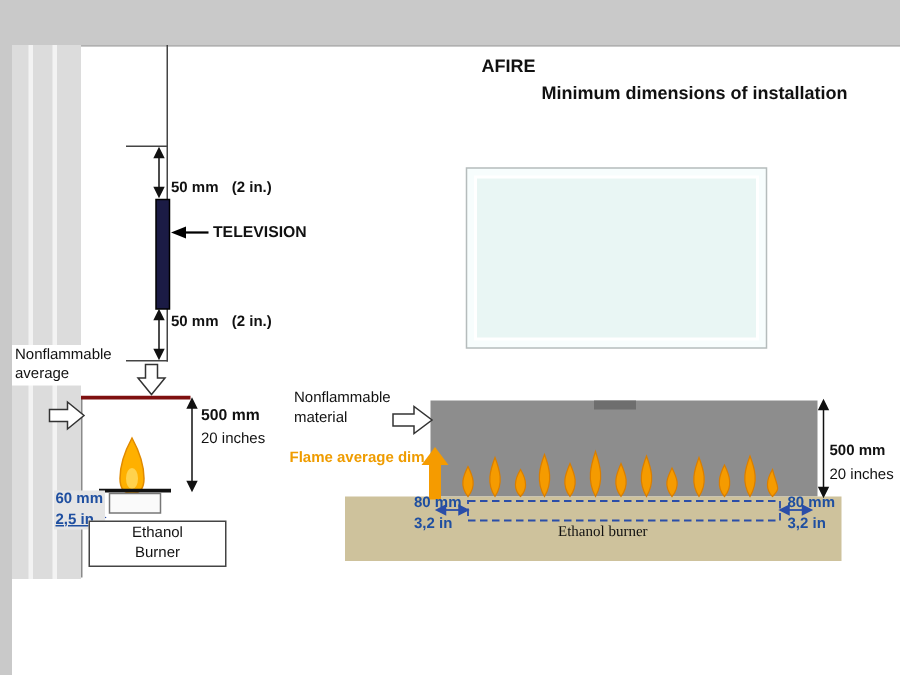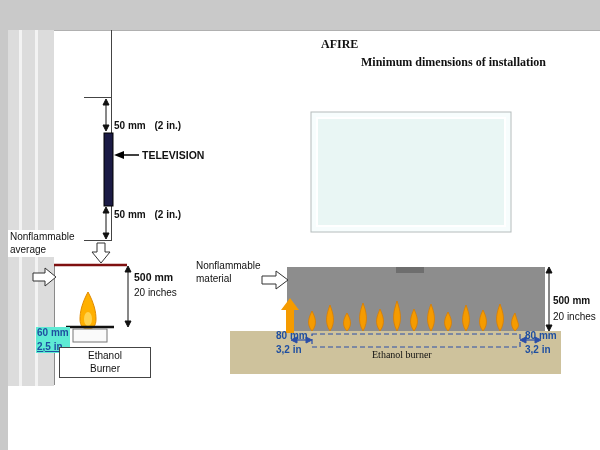--- a/index.html
+++ b/index.html
@@ -130,21 +130,21 @@
     <line x1="549" y1="272" x2="549" y2="326" stroke-width="1"></line>
     <polygon points="546,273 549,267 552,273"></polygon>
     <polygon points="546,325 549,331 552,325"></polygon>
   </g>
 
   <polygon points="262,276 276,276 276,271 288,280 276,289 276,284 262,284" fill="#fff" stroke="#333" stroke-width="1"></polygon>
 
   <polygon points="281,310 290,298 299,310 294,310 294,333 286,333 286,310" fill="#f59b00"></polygon>
 </svg>
 
-<div class="lbl title" style="left:321px;top:37px;font-family:Liberation Serif, serif;">
+<div class="lbl title" style="left:321px;top:37px;">
   <span class="blk">AFIRE</span>
   <span class="blk" style="margin-top:3px;padding-left:40px;">Minimum dimensions of installation</span>
 </div>
 
 <div class="lbl b" style="left:114px;top:120px;">
   <span>50 mm</span>
   <span style="margin-left:6px;">(2 in.)</span>
 </div>
 
 <div class="lbl b" style="left:142px;top:149px;font-size:10.5px;">TELEVISION</div>
@@ -157,36 +157,37 @@
 <div class="lbl whitebg" style="left:8px;top:230px;">
   <span class="blk">Nonflammable</span>
   <span class="blk">average</span>
 </div>
 
 <div class="lbl" style="left:134px;top:271px;">
   <span class="blk b" style="font-size:10.5px;">500 mm</span>
   <span class="blk" style="margin-top:3px;">20 inches</span>
 </div>
 
-<div class="lbl blue" style="left:36px;top:327px;background:#5eead4;padding:0 1px;">
+<div class="lbl blue" style="left:36px;top:327px;background:#e5e5e5;padding:0 1px;">
   <span class="blk">60 mm</span>
   <span class="blk" style="margin-top:1px;text-decoration:underline;">2,5 in</span>
 </div>
 
 <div class="lbl boxed" style="left:59px;top:347px;width:54px;">
   <span class="blk">Ethanol</span>
   <span class="blk">Burner</span>
 </div>
 
 <div class="lbl" style="left:196px;top:260px;">
   <span class="blk">Nonflammable</span>
   <span class="blk">material</span>
 </div>
 
 <div class="lbl orange" style="left:193px;top:300px;">
+  <span class="blk">Flame average dim</span>
 </div>
 
 <div class="lbl" style="left:553px;top:295px;">
   <span class="blk b">500 mm</span>
   <span class="blk" style="margin-top:3px;">20 inches</span>
 </div>
 
 <div class="lbl blue" style="left:276px;top:330px;">
   <span class="blk">80 mm</span>
   <span class="blk" style="margin-top:1px;">3,2 in</span>

